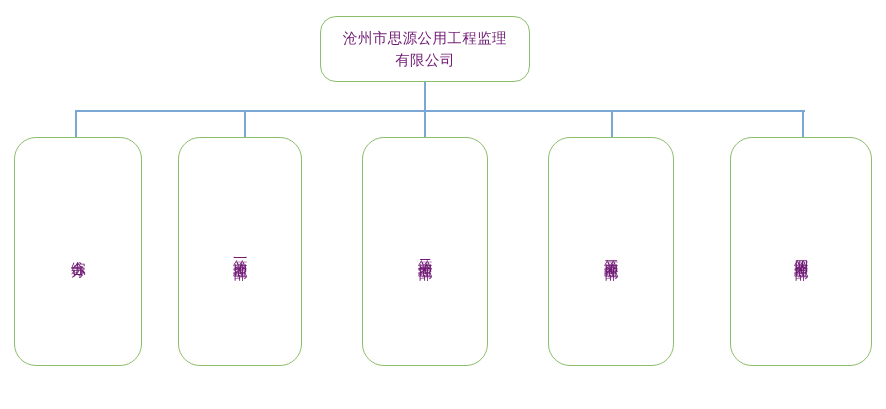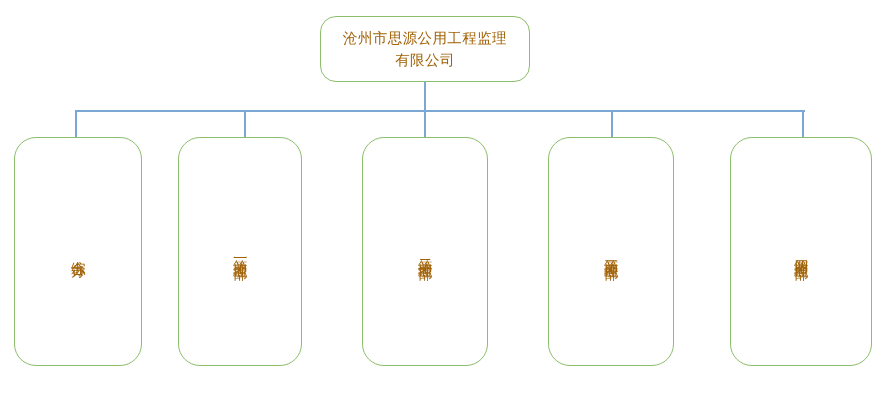--- a/index.html
+++ b/index.html
@@ -30,21 +30,21 @@
   
   .node {
     position: absolute;
     box-sizing: border-box;
     background: #ffffff;
     border: 1px solid #8CBE6B;
     border-radius: 22px;
     display: flex;
     align-items: center;
     justify-content: center;
-    color: #a16207;
+    color: #701a75;
   }
   .node.root {
     border-radius: 16px;
   }
   .root-label {
     font-size: 14.5px;
     line-height: 1.55;
     text-align: center;
     letter-spacing: 0.4px;
     white-space: pre-line;

